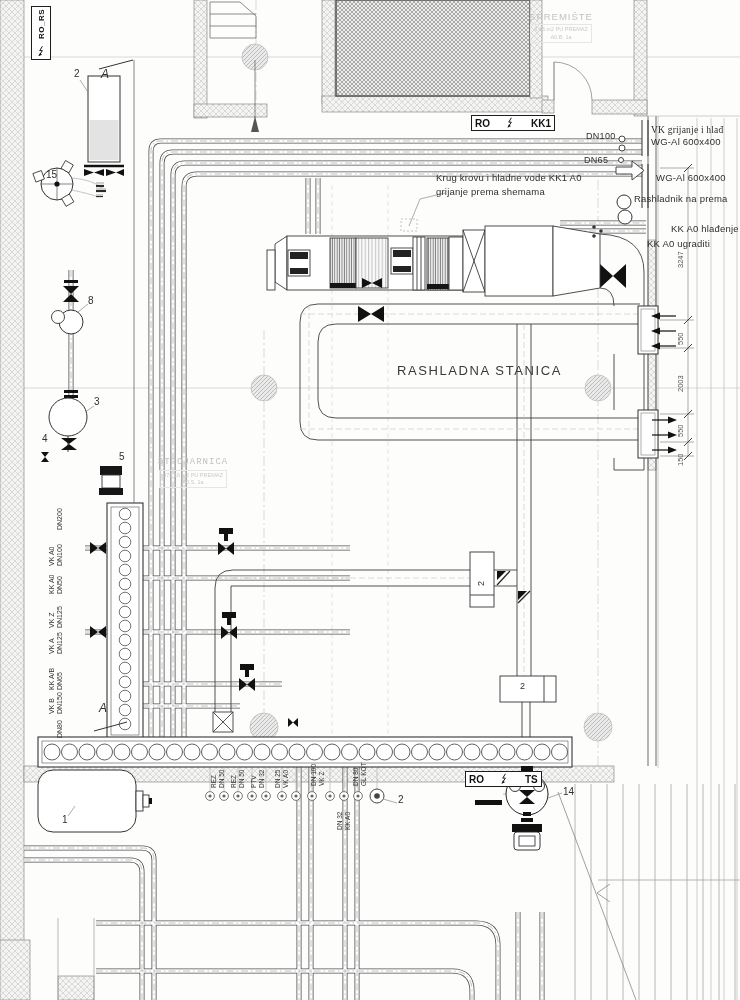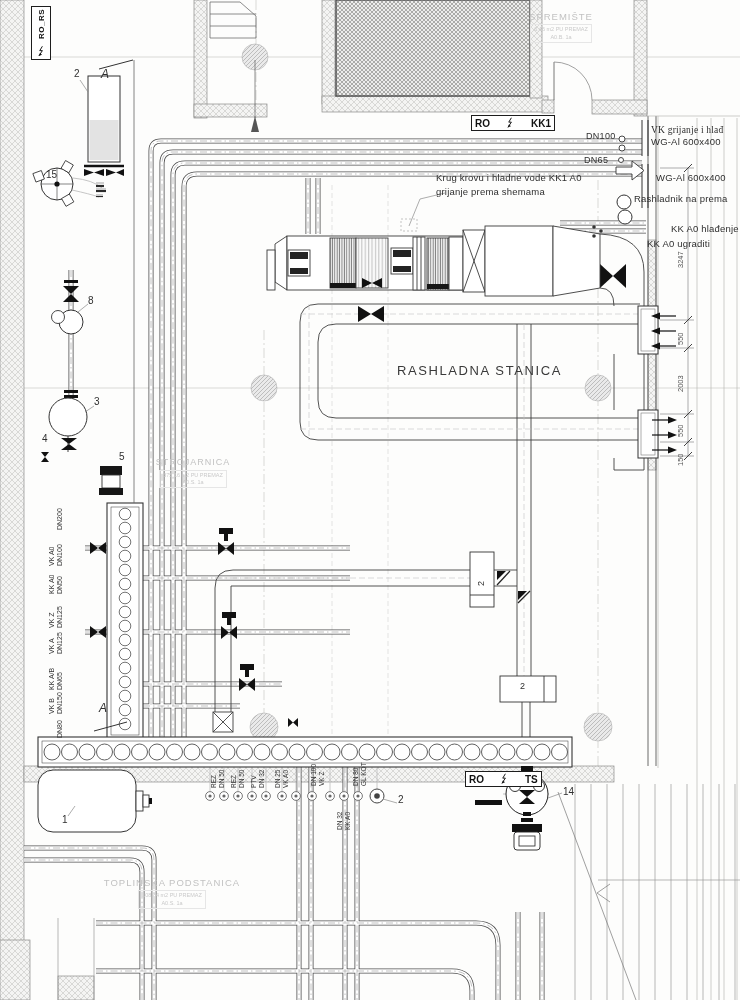--- a/index.html
+++ b/index.html
@@ -630,36 +630,29 @@
 
 <div class="lbl room" style="left:506px;top:12px;width:110px;">
   <div class="rn">SPREMIŠTE</div>
   <div class="sub">
     <div>6,46 m2 PU PREMAZ</div>
     <div>A0.B. 1a</div>
   </div>
 </div>
 
 <div class="lbl room" style="left:138px;top:458px;width:110px;">
-  <div class="rn" style="font-size:9px;">STROJARNICA</div>
+  <div class="rn" style="font-size:9px;font-family:Liberation Mono, monospace;">STROJARNICA</div>
   <div class="sub">
     <div>375,16 m2 PU PREMAZ</div>
     <div>A0.S. 1a</div>
   </div>
 </div>
 
 <div class="lbl big" style="left:397px;top:364px;">RASHLADNA STANICA</div>
 
-<div class="lbl room" style="left:92px;top:878px;width:160px;">
-  <div class="rn">TOPLINSKA PODSTANICA</div>
-  <div class="sub">
-    <div>108,84 m2 PU PREMAZ</div>
-    <div>A0.S. 1a</div>
-  </div>
-</div>
 
 <div class="lbl note" style="left:436px;top:173px;">Krug krovu i hladne vode KK1 A0</div>
 <div class="lbl note" style="left:436px;top:187px;">grijanje prema shemama</div>
 <div class="lbl note" style="left:651px;top:125px;font-family:Liberation Serif, serif;">VK grijanje i hlađ</div>
 <div class="lbl note" style="left:651px;top:137px;">WG-Al 600x400</div>
 <div class="lbl note" style="left:656px;top:173px;">WG-Al 600x400</div>
 <div class="lbl note" style="left:634px;top:194px;">Rashladnik na prema</div>
 <div class="lbl note" style="left:647px;top:224px;padding-left:24px;">KK A0 hlađenje</div>
 <div class="lbl note" style="left:647px;top:239px;">KK A0 ugraditi</div>
 

